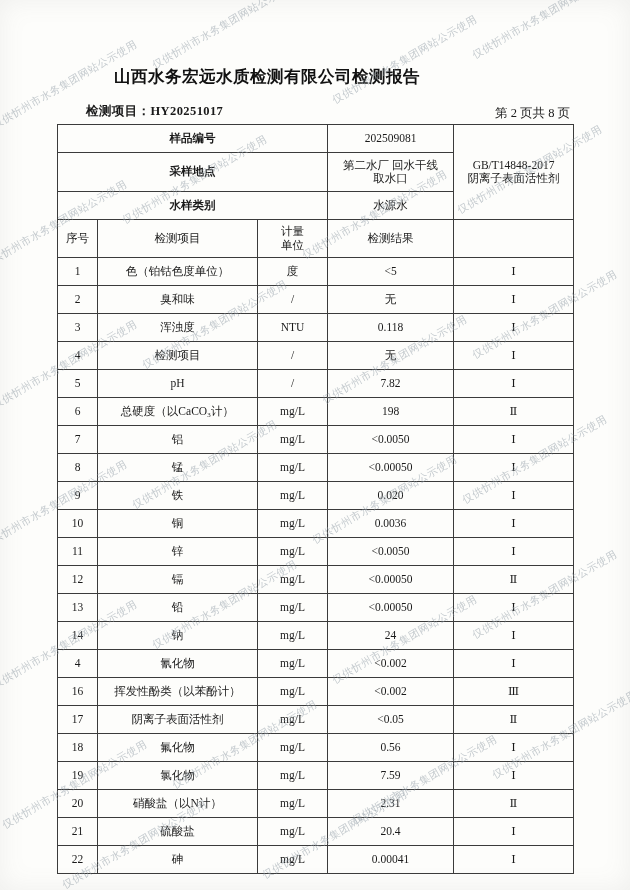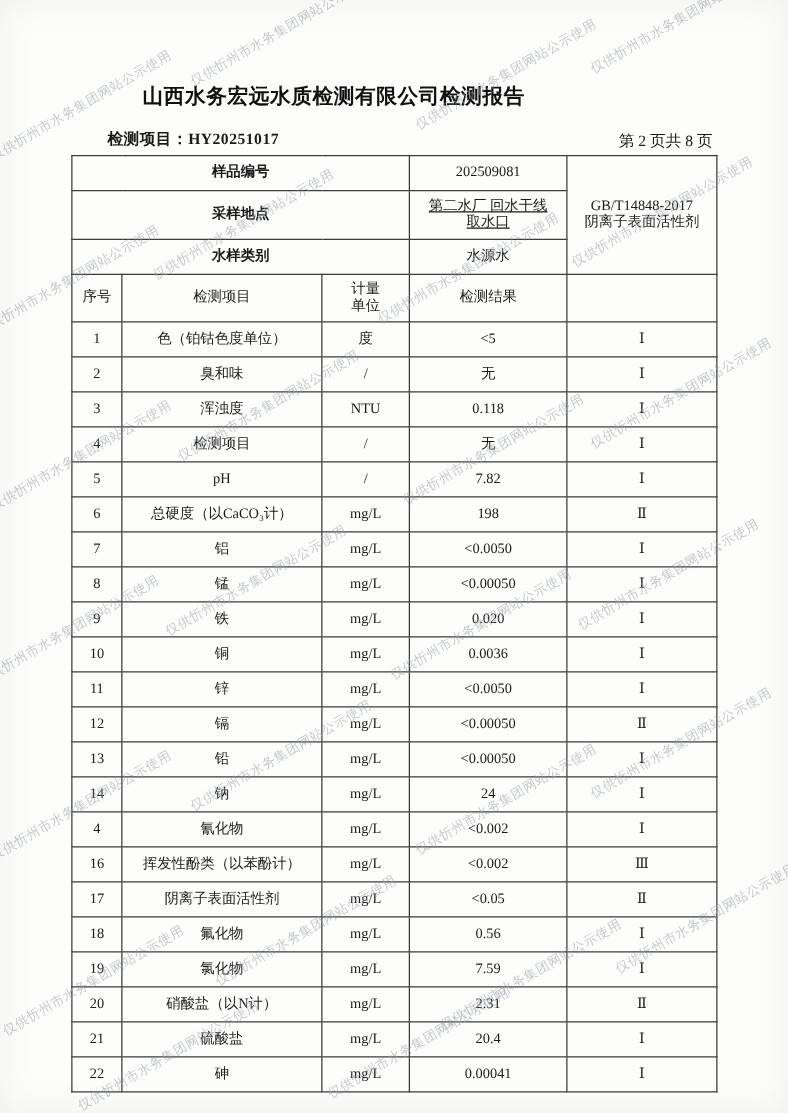--- a/index.html
+++ b/index.html
@@ -88,21 +88,21 @@
   .hdr-label {
     font-weight: bold;
     text-align: right;
     padding-right: 16px;
   }
   .hdr-val { font-size: 11.5px; }
   .std-cell {
     font-size: 11.5px;
     line-height: 1.5;
   }
-  .two-line { line-height: 1.35; text-decoration: underline; }
+  .two-line { line-height: 1.35; }
   .colhdr { font-weight: normal; }
   .item-left {
     text-align: left;
     padding-left: 10px;
   }
   
   .wm-layer {
     position: absolute;
     inset: 0;
     z-index: 20;

